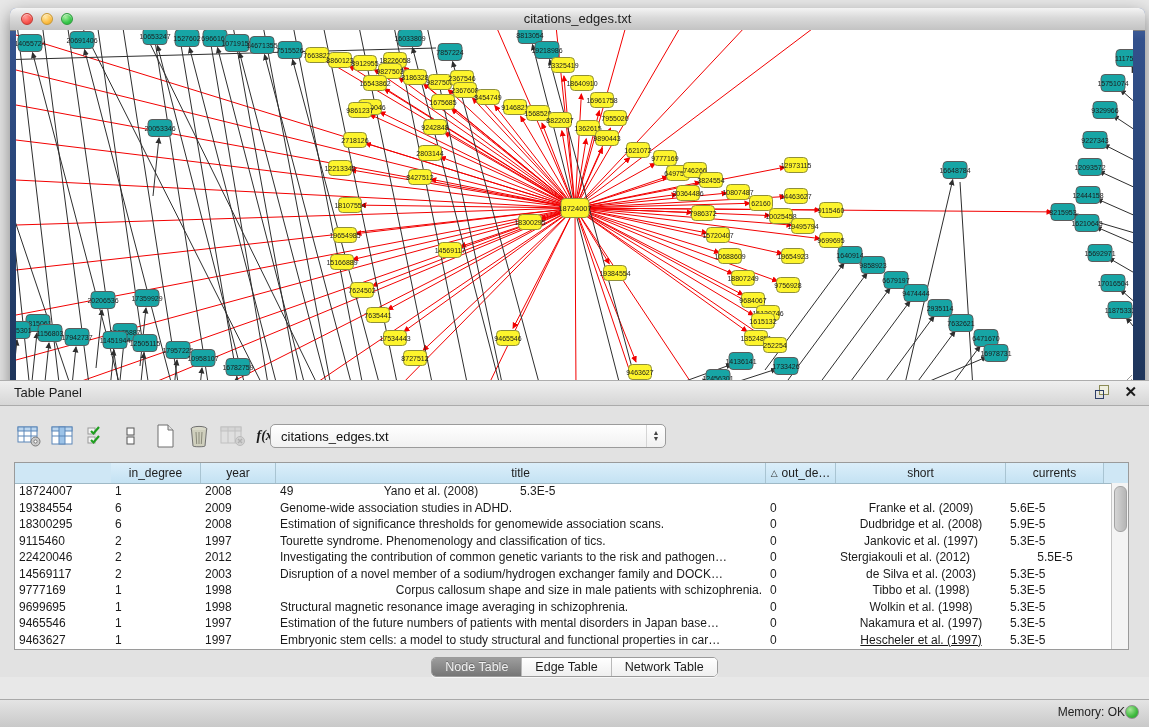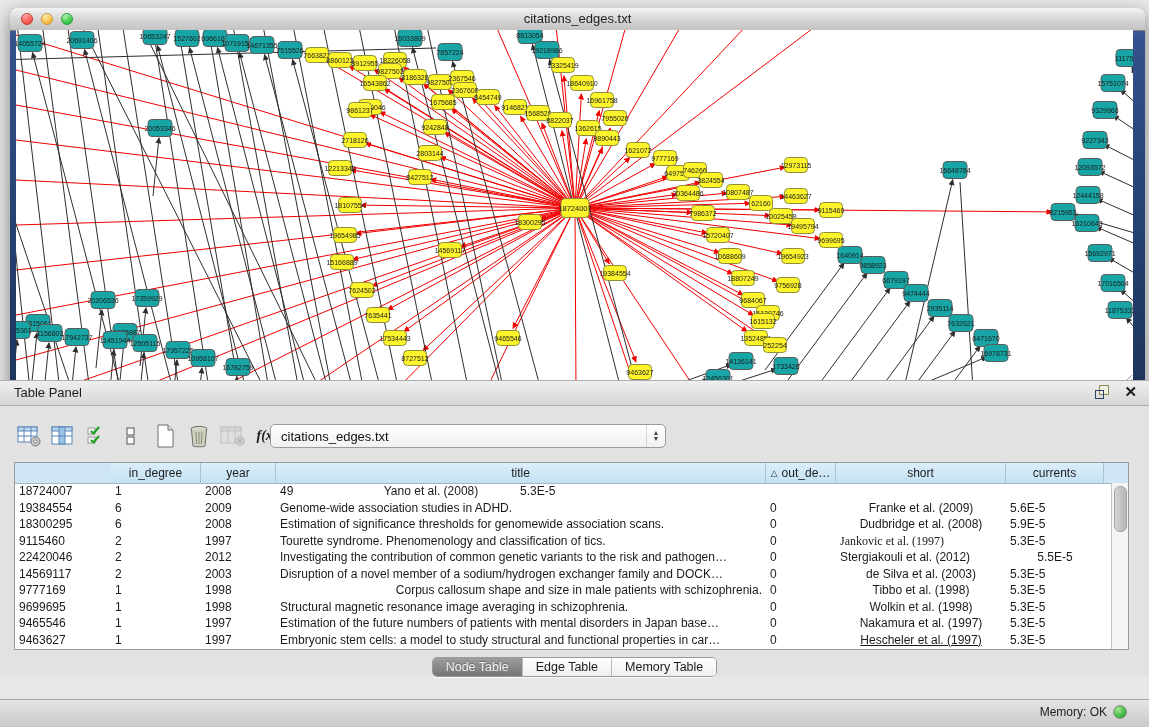--- a/index.html
+++ b/index.html
@@ -117,21 +117,21 @@
   .seg .seg-btn.active{
     background:linear-gradient(180deg,#9d9d9d,#767676);color:#f1f1f1;
     text-shadow:0 -1px 0 rgba(0,0,0,.25);
   }
   
   .status-bar{
     position:absolute;left:0;bottom:0;width:100%;height:27px;
     background:linear-gradient(180deg,#e4e4e4,#c9c9c9);
     border-top:1px solid #a9a9a9;
   }
-  .status-right{position:absolute;right:22px;top:5px;display:flex;align-items:center;gap:6px;margin-left:45px;}
+  .status-right{position:absolute;right:10px;top:5px;display:flex;align-items:center;margin-left:45px;}
   .mem-label{font-size:12px;color:#222;}
   .mem-orb{
     width:14px;height:14px;border-radius:50%;
     background:radial-gradient(circle at 35% 30%,#a5e796,#3db93d 60%,#2e9b2e);
     border:1px solid #8f8f8f;box-sizing:border-box;
   }
 </style>
 </head>
 <body>
 
@@ -917,21 +917,21 @@
           <div class="td" style="width: 70px; text-align: left;">0</div>
           <div class="td" style="width: 170px; text-align: center;">Dudbridge et al. (2008)</div>
           <div class="td" style="width: 98px; text-align: left;">5.9E-5</div>
         </div>
         <div class="tr">
           <div class="td" style="width: 96px; text-align: left;">9115460</div>
           <div class="td" style="width: 90px; text-align: left;">2</div>
           <div class="td" style="width: 75px; text-align: left;">1997</div>
           <div class="td" style="width: 490px; text-align: left;">Tourette syndrome. Phenomenology and classification of tics.</div>
           <div class="td" style="width: 70px; text-align: left;">0</div>
-          <div class="td" style="width: 170px;  font-family: Liberation Serif, serif;">Jankovic et al. (1997)</div>
+          <div class="td" style="width: 170px; text-align: center;">Jankovic et al. (1997)</div>
           <div class="td" style="width: 98px; text-align: left;">5.3E-5</div>
         </div>
         <div class="tr">
           <div class="td" style="width: 96px; text-align: left;">22420046</div>
           <div class="td" style="width: 90px; text-align: left;">2</div>
           <div class="td" style="width: 75px; text-align: left;">2012</div>
           <div class="td" style="width: 490px; text-align: left;">Investigating the contribution of common genetic variants to the risk and pathogen…</div>
           <div class="td" style="width: 70px; text-align: left;">0</div>
           <div class="td" style="width: 170px; text-align: left;">Stergiakouli et al. (2012)</div>
           <div class="td" style="width: 98px; text-align: center;">5.5E-5</div>
@@ -984,21 +984,21 @@
       </div>
     <div class="vscroll">
       <div class="vthumb"></div>
     </div>
   </div>
 
   <div class="tabbar">
     <div class="seg">
       <span class="seg-btn active">Node Table</span>
       <span class="seg-btn">Edge Table</span>
-      <span class="seg-btn">Memory Table</span>
+      <span class="seg-btn">Network Table</span>
     </div>
   </div>
 </div>
 
 <div class="status-bar">
   <div class="status-right">
     <span class="mem-label">Memory: OK</span>
     <span class="mem-orb"></span>
   </div>
 </div>

